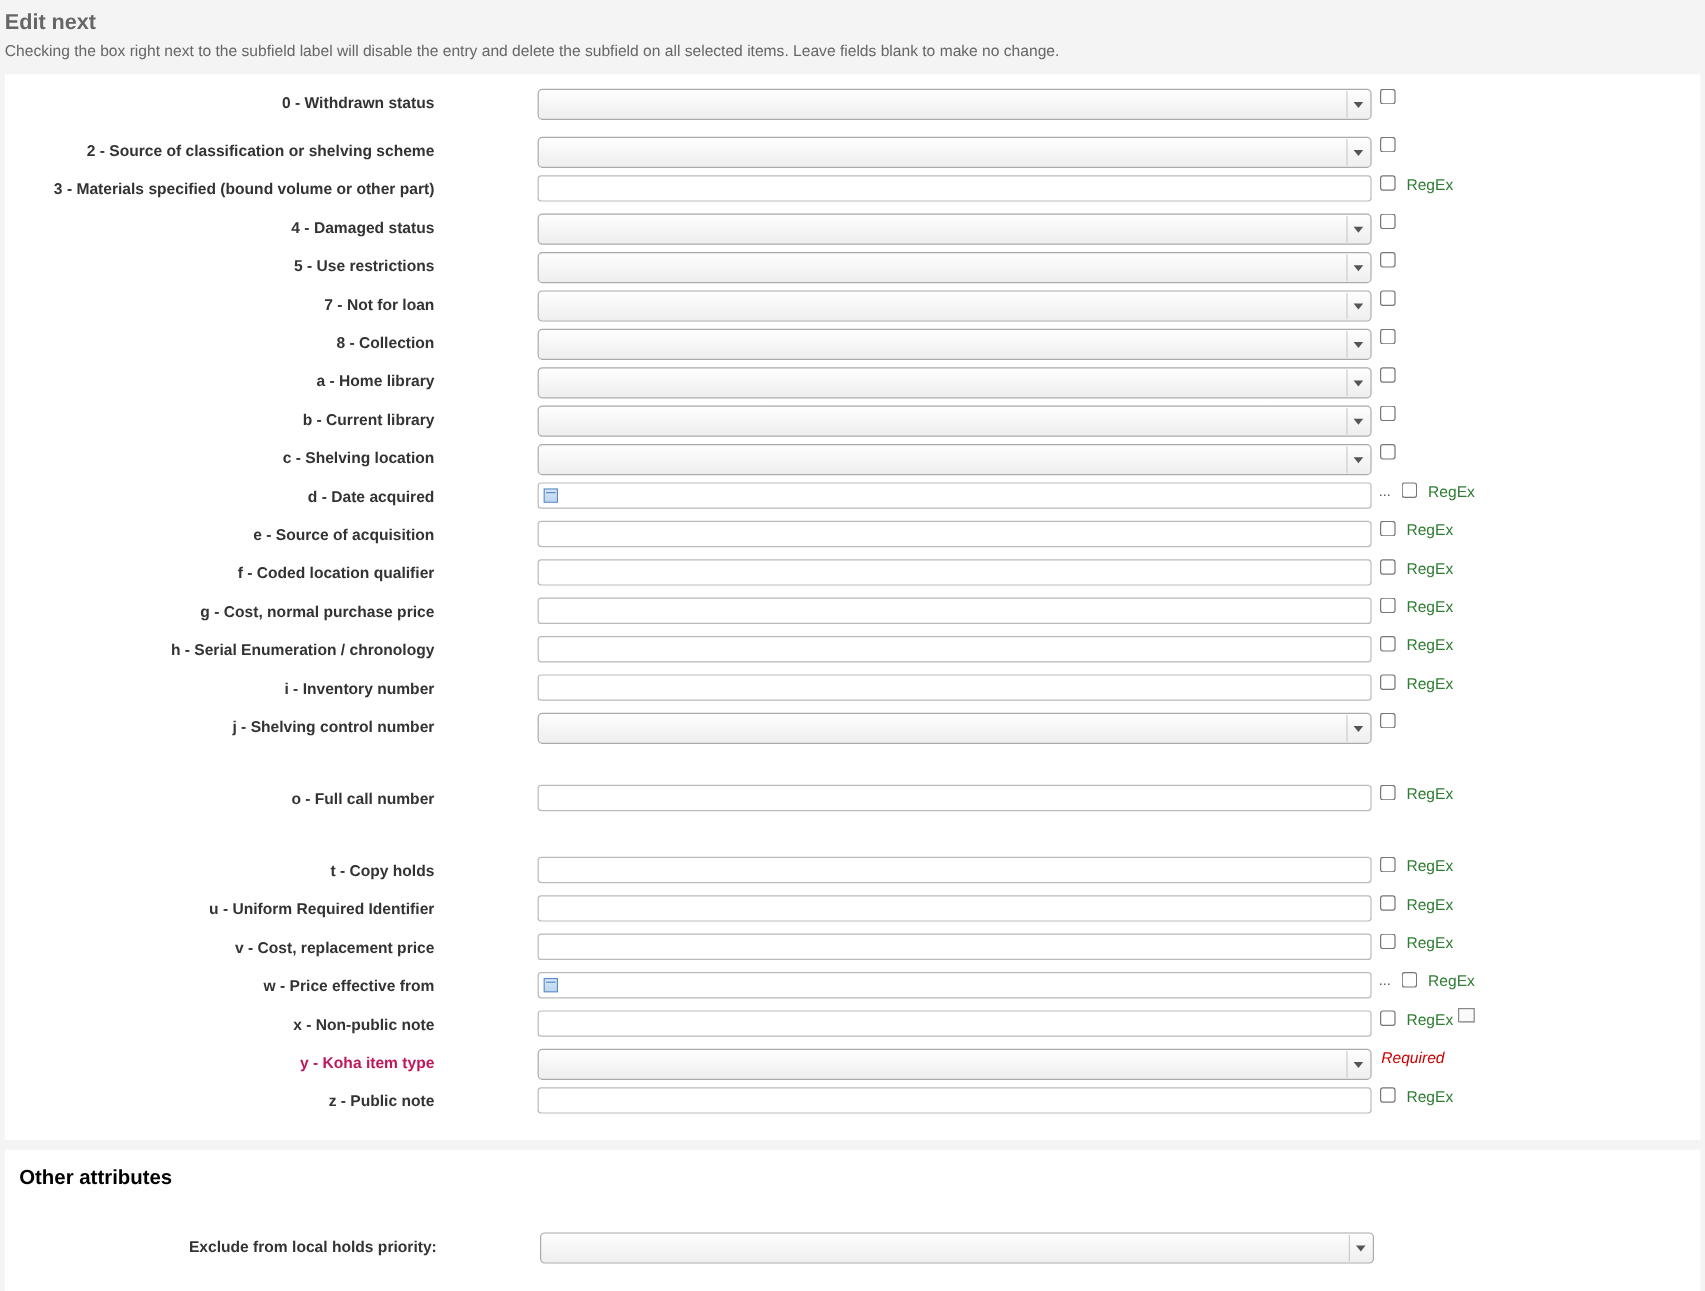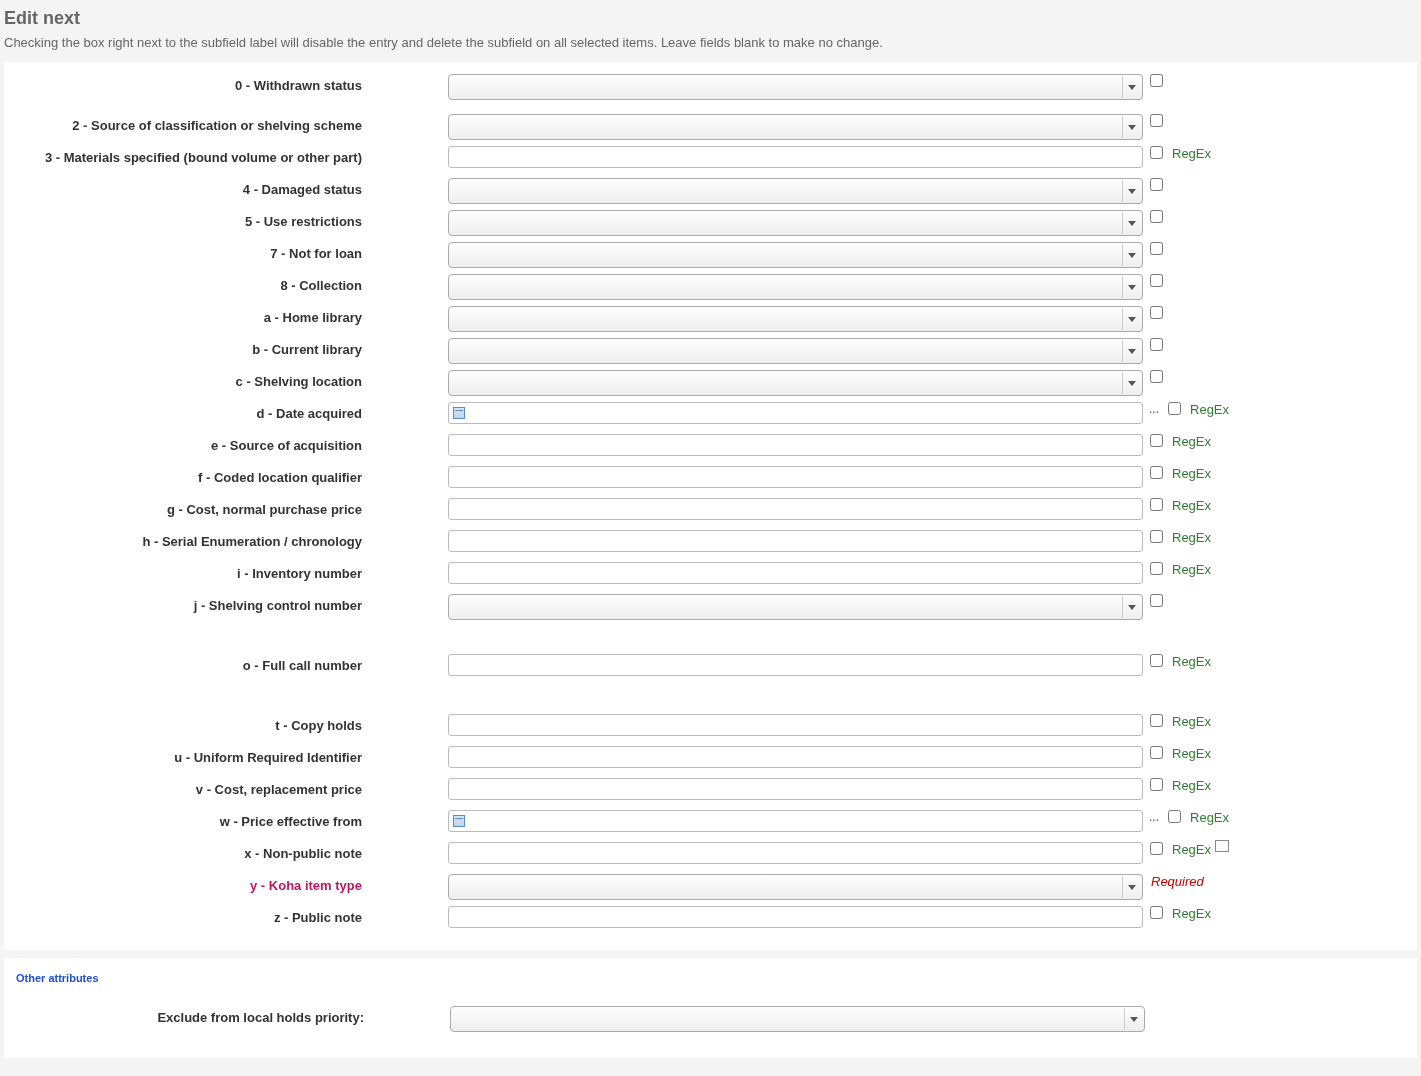--- a/index.html
+++ b/index.html
@@ -154,24 +154,24 @@
     width:12px; height:10px;
     border:1px solid #888;
     background:#fafafa;
   }
   .other-attrs {
     background: #fff;
     padding: 14px 10px 20px 10px;
     margin-bottom: 6px;
   }
   .other-attrs h3 {
-    font-size: 11px;
+    font-size: 17px;
     font-weight: bold;
-    color: #1d4ed8;
-    margin: 0 0 22px 2px;
+    color: #000000;
+    margin: 0 0 35px 2px;
   }
   .action-bar {
     padding: 8px 12px;
     display: flex;
     align-items: center;
     gap: 12px;
   }
 </style>
 </head>
 <body>

